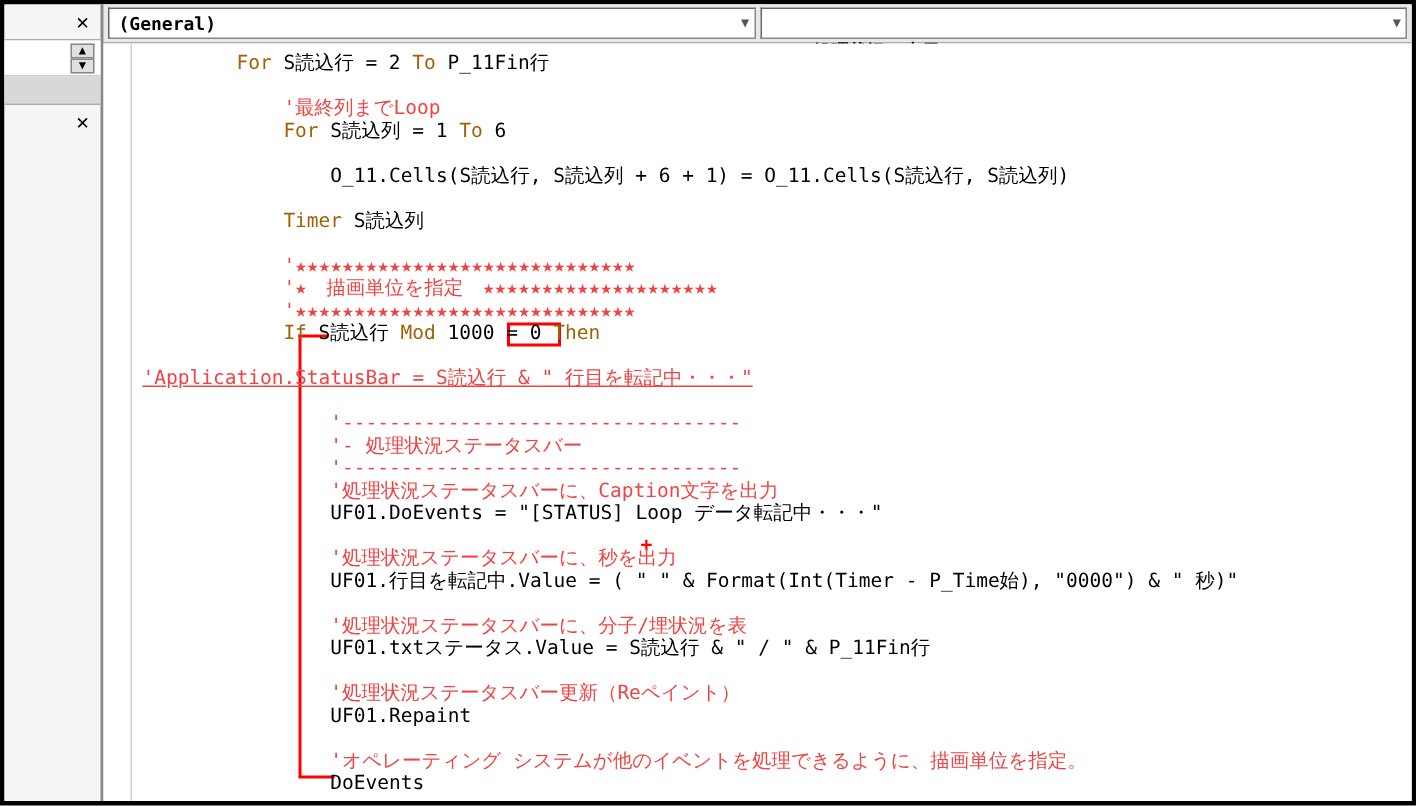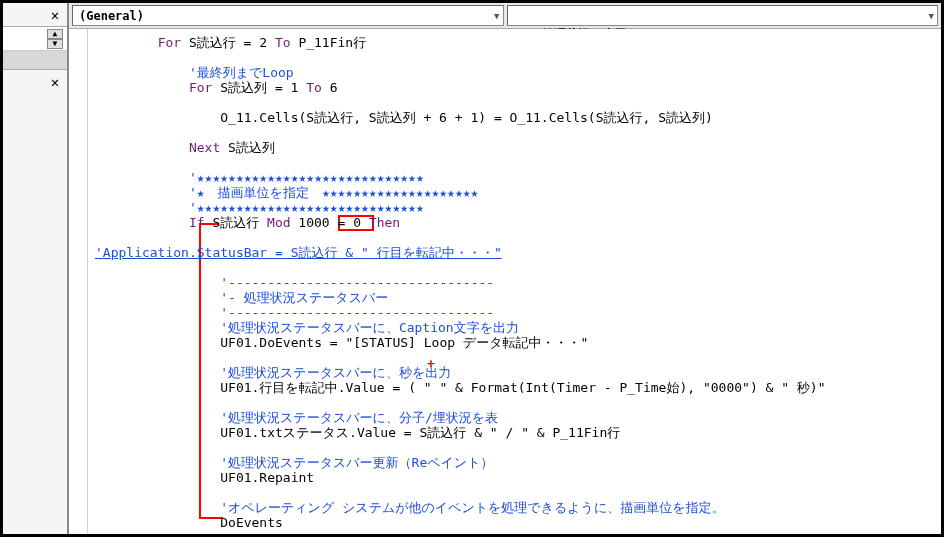--- a/index.html
+++ b/index.html
@@ -15,22 +15,22 @@
   .left-body div { white-space: nowrap; }
   .left-bottom-strip { height: 18px; background: #d8d8d8; }
   .left-bottom-close { height: 24px; display: flex; justify-content: flex-end; align-items: center; border-top: 1px solid #aaa; padding-right: 3px; }
   .right-pane { flex: 1; display: flex; flex-direction: column; background: #fff; }
   .dropdown-bar { height: 26px; display: flex; gap: 3px; padding: 2px 3px; background: #e8e8e8; border-bottom: 1px solid #aaa; }
   .dropdown { flex: 1; border: 1px solid #888; border-top-color: #666; border-left-color: #666; background: #fff; display: flex; align-items: center; justify-content: space-between; padding: 0 3px 0 6px; font-size: 12px; cursor: pointer; }
   .dd-arrow { font-size: 9px; color: #555; }
   .code-area { flex: 1; position: relative; overflow: hidden; background: #fff; }
   .code-gutter-line { position: absolute; left: 18px; top: 0; bottom: 0; width: 1px; background: #d0d0d0; }
   .code { white-space: pre; line-height: 15px; font-size: 13px; padding: 6px 0 6px 26px; font-family: "MS Gothic", monospace; position: relative; }
-  .kw { color: #701a75; }
-  .cm { color: #1d4ed8; }
+  .kw { color: #a16207; }
+  .cm { color: #ef4444; }
   .red-box { border: 2px solid #ff0000; position: absolute; pointer-events: none; }
   .red-line { position: absolute; background: #ff0000; pointer-events: none; }
   .red-plus { position: absolute; color: #ff0000; font-weight: bold; pointer-events: none; }
   .ruler-line { text-decoration: underline; }
 </style>
 </head>
 <body>
 
 <div class="app">
 
@@ -70,21 +70,21 @@
       <div class="red-line" style="left:130px; top:488px; width:24px; height:2px;"></div>
       <div class="red-plus" style="left:358px; top:327px;">+</div>
 
 <div class="code">        <span class="kw">For</span><span> S読込行 = 2 </span><span class="kw">To</span><span> P_11Fin行</span>
 
             <span class="cm">'最終列までLoop</span>
             <span class="kw">For</span><span> S読込列 = 1 </span><span class="kw">To</span><span> 6</span>
 
                 <span>O_11.Cells(S読込行, S読込列 + 6 + 1) = O_11.Cells(S読込行, S読込列)</span>
 
-            <span class="kw">Next</span><span> S読込列</span>
+            <span class="kw">Timer</span><span> S読込列</span>
 
             <span class="cm">'★★★★★★★★★★★★★★★★★★★★★★★★★★★★★</span>
             <span class="cm">'★　描画単位を指定　★★★★★★★★★★★★★★★★★★★★</span>
             <span class="cm">'★★★★★★★★★★★★★★★★★★★★★★★★★★★★★</span>
             <span class="kw">If</span><span> S読込行 </span><span class="kw">Mod</span><span> 1000 </span><span>= 0 </span><span class="kw">Then</span>
 
 <span class="cm ruler-line"><span>'Application.StatusBar = S読込行 &amp; </span><span>" 行目を転記中・・・"</span></span>
 
                 <span class="cm">'----------------------------------</span>
                 <span class="cm">'- 処理状況ステータスバー</span>

